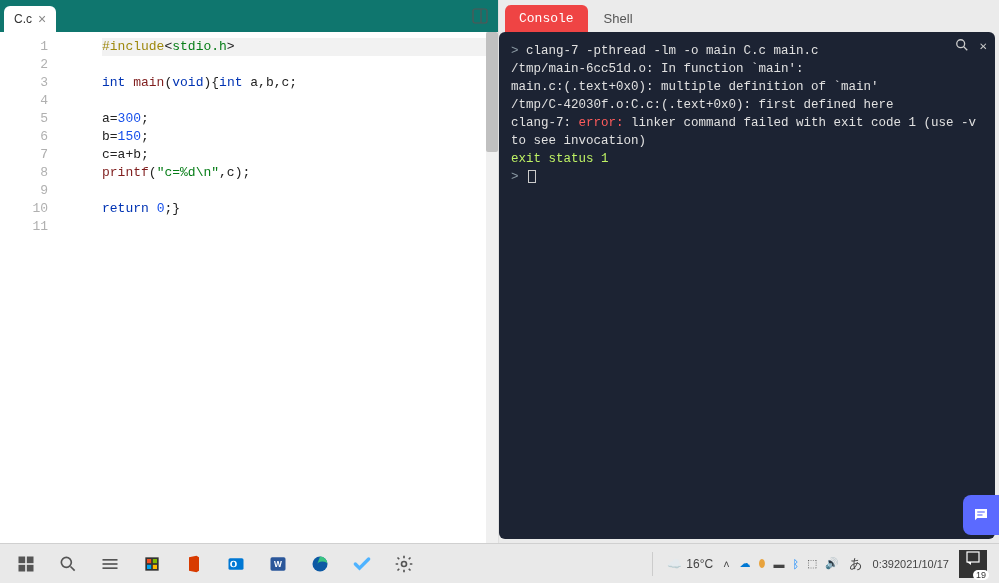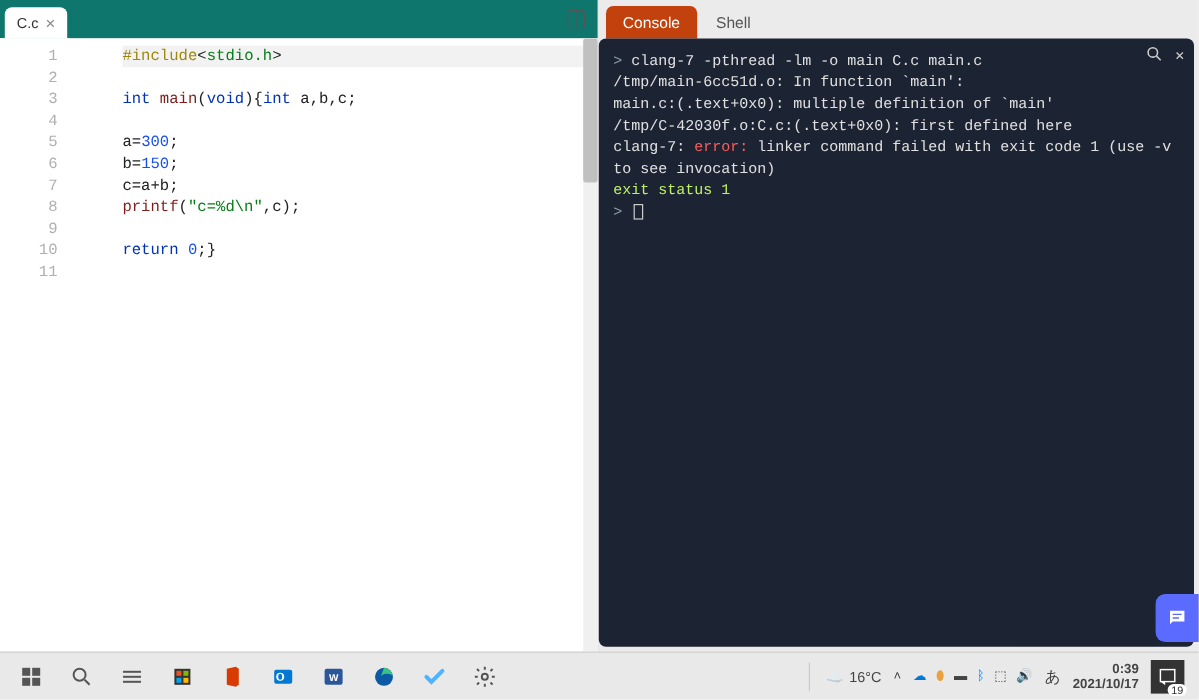--- a/index.html
+++ b/index.html
@@ -128,22 +128,23 @@
   gap: 2px;
 }
 .console-tab {
   padding: 6px 14px;
   font-size: 13px;
   color: #555;
   border-radius: 6px 6px 0 0;
   cursor: pointer;
 }
 .console-tab.active {
-  background: #c2410c;
+  background: #ef4444;
   color: #fff;
+  font-family: Liberation Mono, monospace;
 }
 .console {
   flex: 1;
   background: #1c2333;
   color: #e0e0e0;
   font-family: "Consolas", "Courier New", monospace;
   font-size: 12.5px;
   line-height: 18px;
   padding: 10px 12px;
   position: relative;
@@ -229,33 +230,31 @@
   font-size: 12px;
 }
 .tray-icons {
   display: flex;
   align-items: center;
   gap: 8px;
 }
 .tray-icons span { cursor: pointer; }
 .clock {
   display: flex;
-  flex-direction: column;
-  align-items: flex-end;
+  flex-direction: row;
+  align-items: center;
   line-height: 12px;
-  font-weight: bold;
 }
 .notif {
   background: #333;
   color: #fff;
   width: 28px;
   height: 28px;
   border-radius: 0;
   display: flex;
-  align-items: center;
   justify-content: center;
   font-size: 10px;
   position: relative;
 }
 .notif-badge {
   position: absolute;
   bottom: -2px;
   right: -2px;
   background: #fff;
   color: #333;

